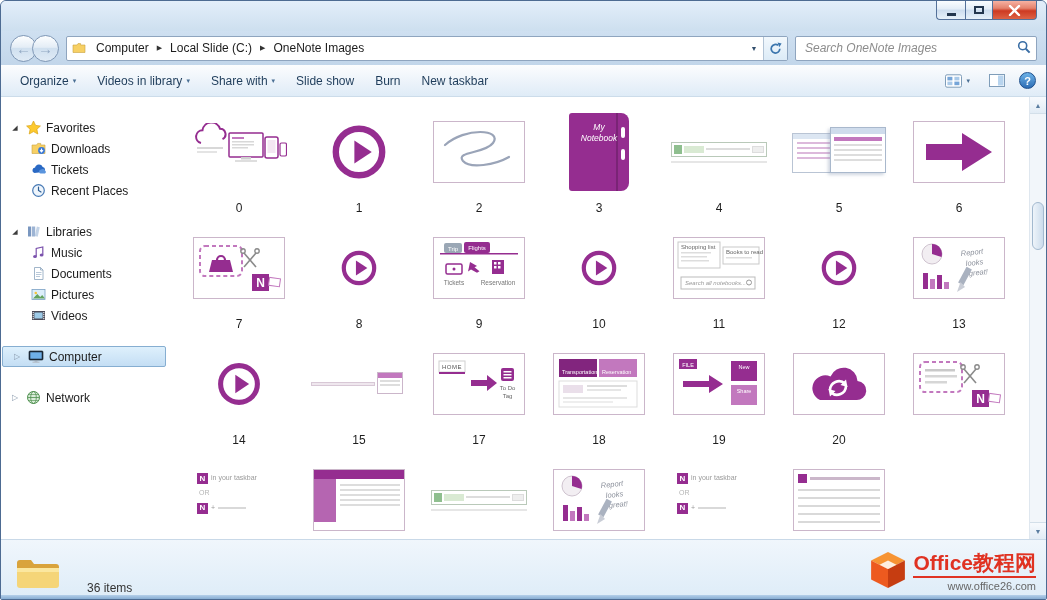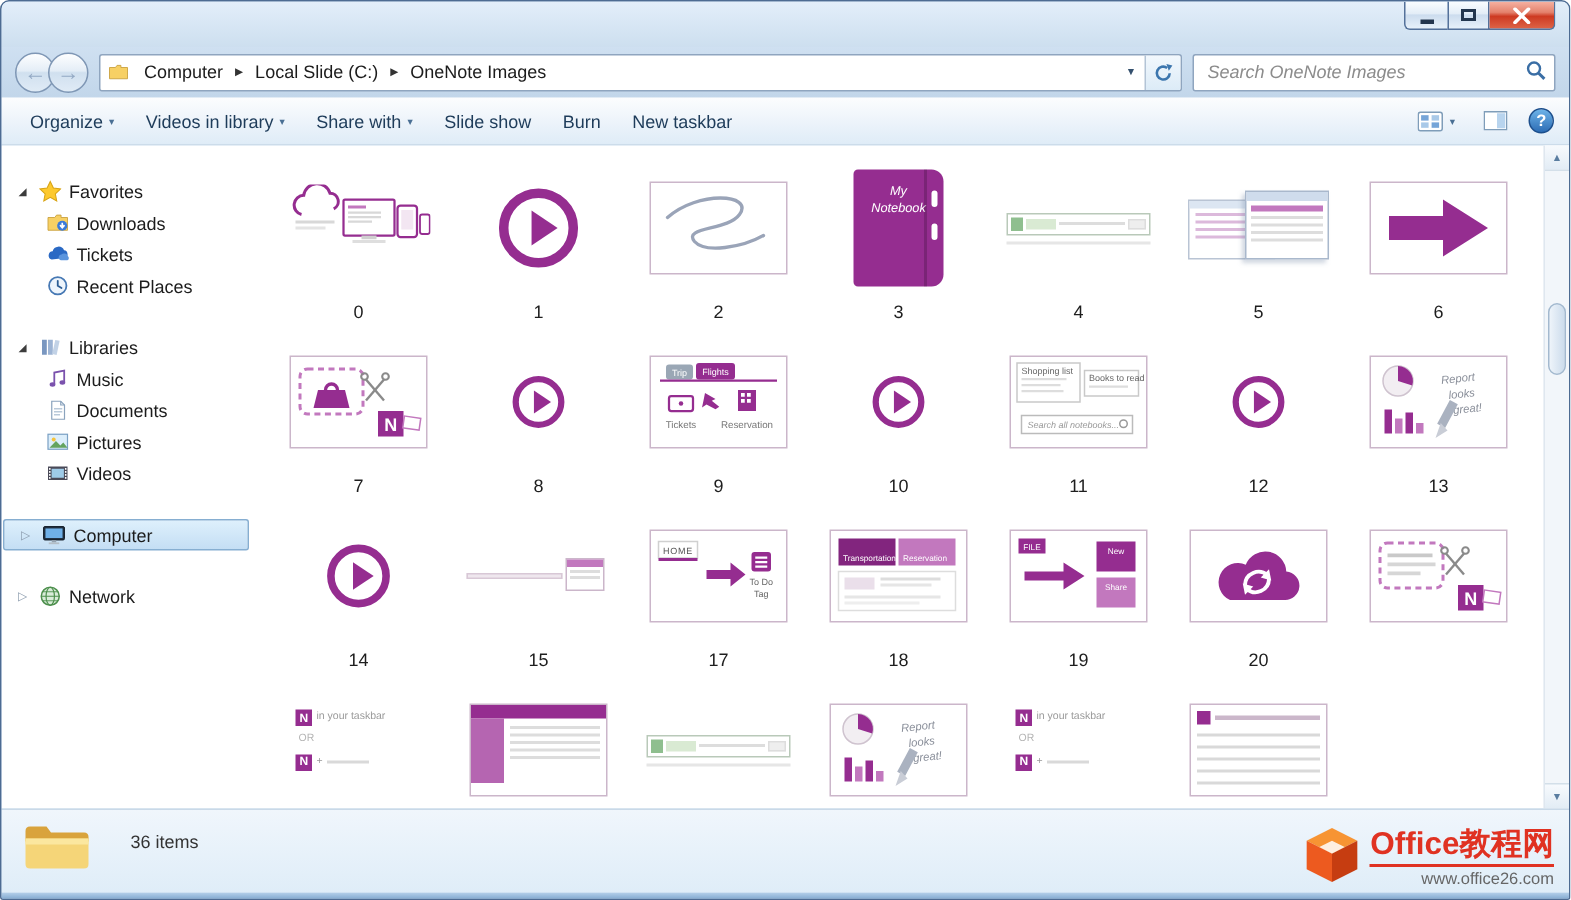--- a/index.html
+++ b/index.html
@@ -49,21 +49,21 @@
   .sic{display:flex;align-items:center;flex:none}
   .content{flex:1;display:grid;grid-template-columns:repeat(7,120px);grid-auto-rows:116px;padding:6px 0 0 12px;overflow:hidden}
   .cell{display:flex;flex-direction:column;align-items:center;overflow:visible}
   .thumb{flex:1;display:flex;align-items:center;justify-content:center;width:100%}
   .flabel{height:18px;font-size:12px;color:#1e1e1e}
   .vscroll{position:absolute;right:0;top:0;bottom:0;width:17px;background:#f2f6fa;border-left:1px solid #dfe7ef;display:flex;flex-direction:column}
   .sarrow{height:17px;display:flex;align-items:center;justify-content:center;font-size:7px;color:#5a7da0;background:linear-gradient(#f7fafd,#e2ecf5);border-bottom:1px solid #d3dfe9}
   .sarrow.bot{border-bottom:none;border-top:1px solid #d3dfe9}
   .sthumb{margin:88px 2px 0;height:48px;border-radius:7px;background:linear-gradient(90deg,#eef4fa,#ccdcec);border:1px solid #a3b9cf;flex:none}
   
-  .statusbar{height:56px;background:linear-gradient(#f0f6fc,#dfedf8);border-top:1px solid #c9d9e8;display:flex;align-items:center;position:relative}
+  .statusbar{height:56px;background:linear-gradient(#f0f6fc,#dfedf8);border-top:1px solid #c9d9e8;display:flex;align-items:flex-end;position:relative}
   .bigfolder{margin-left:14px;margin-top:-4px}
   .itemcount{margin-left:26px;color:#333;margin-top:-14px}
   .bottomframe{height:6px;background:linear-gradient(#b5d0ea,#6f9bc6)}
   
   .watermark{position:absolute;right:10px;bottom:7px;display:flex;align-items:center;gap:7px}
   .wm-title{font-size:21px;font-weight:bold;color:#e03222;line-height:1.1;white-space:nowrap}
   .wm-line{height:2px;background:#e03222;margin:1px 0 2px}
   .wm-url{font-size:11px;color:#666;text-align:right}
 </style>
 </head>

